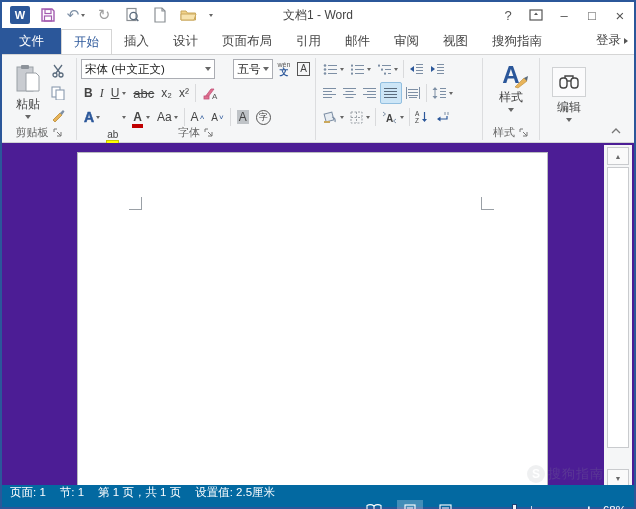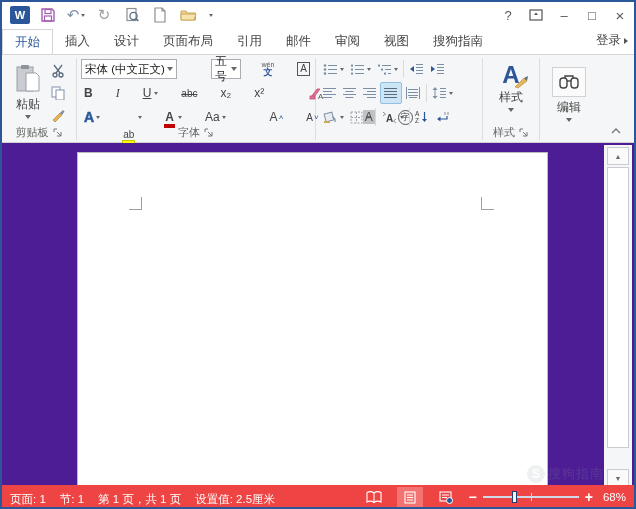--- a/index.html
+++ b/index.html
@@ -40,30 +40,30 @@
 
   
   .g-clip { width:74px; display:flex; flex-direction:column; align-items:center; }
   .pastewrap { display:flex; padding-top:2px; }
   .pastebig { width:38px; height:64px; display:flex; flex-direction:column; align-items:center; justify-content:flex-start; gap:2px; padding-top:4px; }
   .clipcol { display:flex; flex-direction:column; gap:4px; padding-top:2px; }
   .clipcol .rowbtn { height:18px; width:22px; }
 
   
   .g-font { width:238px; display:flex; flex-direction:column; padding:2px 2px 0 4px; }
-  .fontrow { display:flex; align-items:center; height:24px; gap:17px; }
+  .fontrow { display:flex; align-items:center; height:24px; gap:1px; }
   .combo { background:#fff; border:1px solid #abadb3; height:20px; display:flex; align-items:center; padding:0 3px; font-size:11.5px; color:#222; }
   .combo .caret { margin-left:auto; }
   .combo-name { width:142px; }
   .combo-size { width:42px; margin-left:17px; }
   .pinyin { display:flex; flex-direction:column; line-height:1; align-items:center; font-size:7px; color:#555; }
   .pinyin b { color:#2b579a; font-size:9px; font-weight:bold; }
   .charborder { border:1px solid #555; font-size:10px; padding:0 2px; line-height:12px; color:#444; }
   .b { font-weight:bold; } .i { font-style:italic; font-family:"Liberation Serif",serif; } .u { text-decoration:underline; }
-  .strike { text-decoration:line-through; font-size:10px; }
+  .strike { text-decoration:line-through; font-size:13px; }
   .effectsA { color:#2b579a; font-weight:bold; font-size:14px; -webkit-text-stroke:0.5px #2b579a; }
   .hl { position:relative; font-size:10px; line-height:10px;margin-top:36px; }
   .hl .bar { position:absolute; left:-1px; right:-1px; bottom:-4px; height:4px; background:#ffff00; border:1px solid #c9c900; }
   .fc { position:relative; font-weight:bold; font-size:12px; }
   .fc .bar { position:absolute; left:-1px; right:-1px; bottom:-4px; height:4px; background:#c00000; }
   .supmark { font-size:8px; color:#2b579a; margin-left:1px; vertical-align:top; }
   .shade { background:#bfc3c7; padding:0 2px; }
   .circlechar { border:1px solid #555; border-radius:50%; width:15px; height:15px; display:flex; align-items:center; justify-content:center; font-size:9px; }
 
   
@@ -87,38 +87,39 @@
   .crop-tr { position:absolute; right:53px; top:44px; width:13px; height:13px; border-left:1px solid #9aa0a6; border-bottom:1px solid #9aa0a6; }
   .scrollbar { position:absolute; right:2px; top:2px; width:28px; bottom:0; background:#f5f6f7; display:flex; flex-direction:column; align-items:center; }
   .scrollbtn { width:22px; height:18px; border:1px solid #c9cbce; background:#fafafa; display:flex; align-items:center; justify-content:center; color:#6a6a6a; font-size:7px; margin-top:2px; }
   .scrollthumb { width:22px; height:281px; border:1px solid #c9cbce; background:#ffffff; margin-top:2px; }
   .scrollbtn.down { margin-top:auto; margin-bottom:2px; }
   .watermark { position:absolute; right:30px; bottom:6px; display:flex; align-items:center; gap:3px; opacity:0.22; color:#8a8f94; }
   .wm-logo { width:18px; height:18px; border-radius:50%; background:#b9bec3; color:#fff; font-weight:bold; display:flex; align-items:center; justify-content:center; font-size:12px; }
   .wm-text { font-size:13px; letter-spacing:1px; }
 
   
-  .statusbar { position:absolute; left:0; bottom:0; right:0; height:22px; background:#ef4444; color:#fff; display:flex; align-items:flex-end; font-size:11.5px; }
+  .statusbar { position:absolute; left:0; bottom:0; right:0; height:22px; background:#0369a1; color:#fff; display:flex; align-items:flex-start; font-size:11.5px;flex-direction:column; }
   .sb-left { display:flex; align-items:center; gap:14px; padding-left:8px; }
   .sb-right { margin-left:auto; display:flex; align-items:center; gap:10px; padding-right:8px; }
   .viewbtn { width:26px; height:20px; display:flex; align-items:center; justify-content:center; }
   .viewbtn.sel { background:rgba(255,255,255,0.25); }
   .zoomwrap { display:flex; align-items:center; gap:6px; }
   .zoomtrack { position:relative; width:96px; height:2px; background:#cfd9e8; }
   .zoomtick { position:absolute; left:50%; top:-3px; width:1px; height:8px; background:#cfd9e8; }
   .zoomthumb { position:absolute; left:30%; top:-5px; width:5px; height:12px; background:#f0f3f7; border:1px solid #1e3f73; }
   .zoomsign { font-size:14px; line-height:14px; font-weight:bold; }
   svg { display:block; }
 </style>
 </head>
 <body>
 
 <div id="win">
 
   <div class="titlebar">
+    <div class="title">文档1 - Word</div>
     <div class="qat">
       <div class="tb">
           <span class="wordlogo">W</span>
         </div>
       <div class="tb">
         <svg width="16" height="16" viewBox="0 0 16 16">
           <path d="M2 2 h10 l2 2 v10 h-12 z" fill="none" stroke="#a35cb0" stroke-width="1.4"></path>
           <rect x="5" y="2.5" width="6" height="4" fill="none" stroke="#a35cb0" stroke-width="1.2"></rect>
           <rect x="4.5" y="9" width="7" height="5" fill="none" stroke="#a35cb0" stroke-width="1.2"></rect>
         </svg>
@@ -161,20 +162,21 @@
           <path d="M5 6 l2 -2.5 l2 2.5 z" fill="#555"></path>
         </svg>
       </div>
       <div class="winbtn">–</div>
       <div class="winbtn">□</div>
       <div class="winbtn" style="font-size:15px">×</div>
     </div>
   </div>
 
   <div class="tabrow">
+    <div class="tab-file">文件</div>
     <div class="tab active">开始</div>
     <div class="tab">插入</div>
     <div class="tab">设计</div>
     <div class="tab">页面布局</div>
     <div class="tab">引用</div>
     <div class="tab">邮件</div>
     <div class="tab">审阅</div>
     <div class="tab">视图</div>
     <div class="tab">搜狗指南</div>
     <div class="signin">

